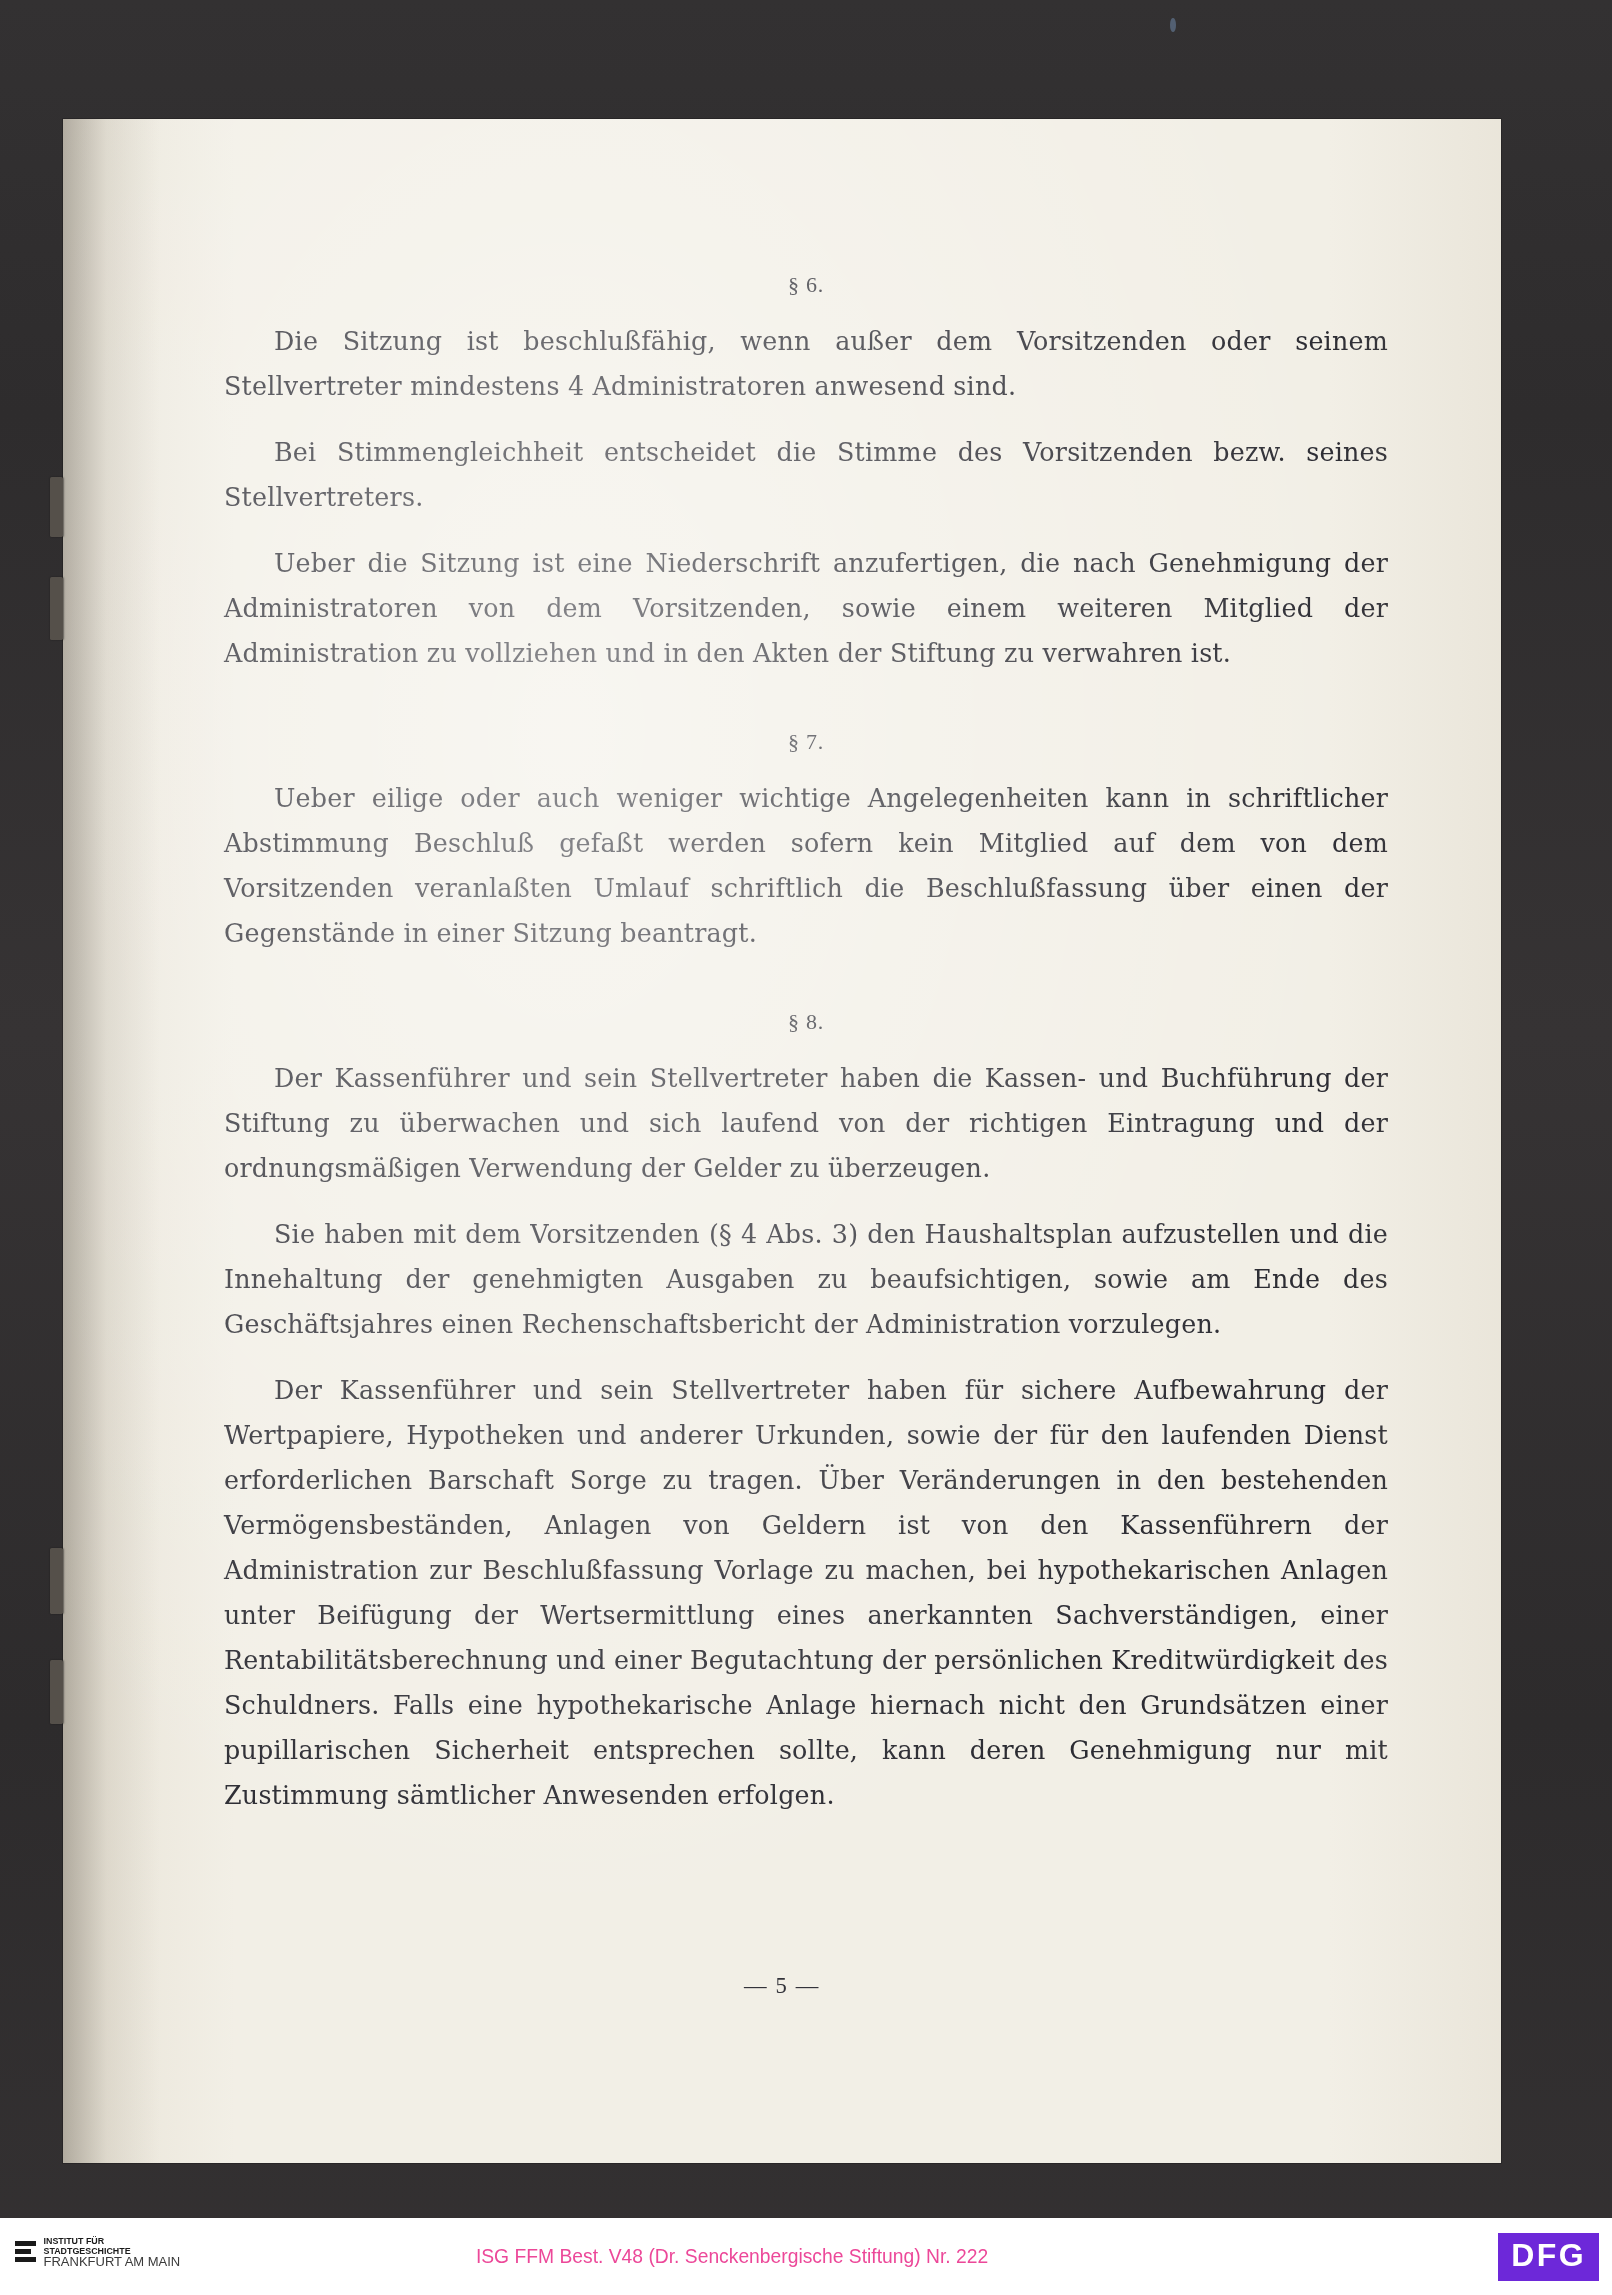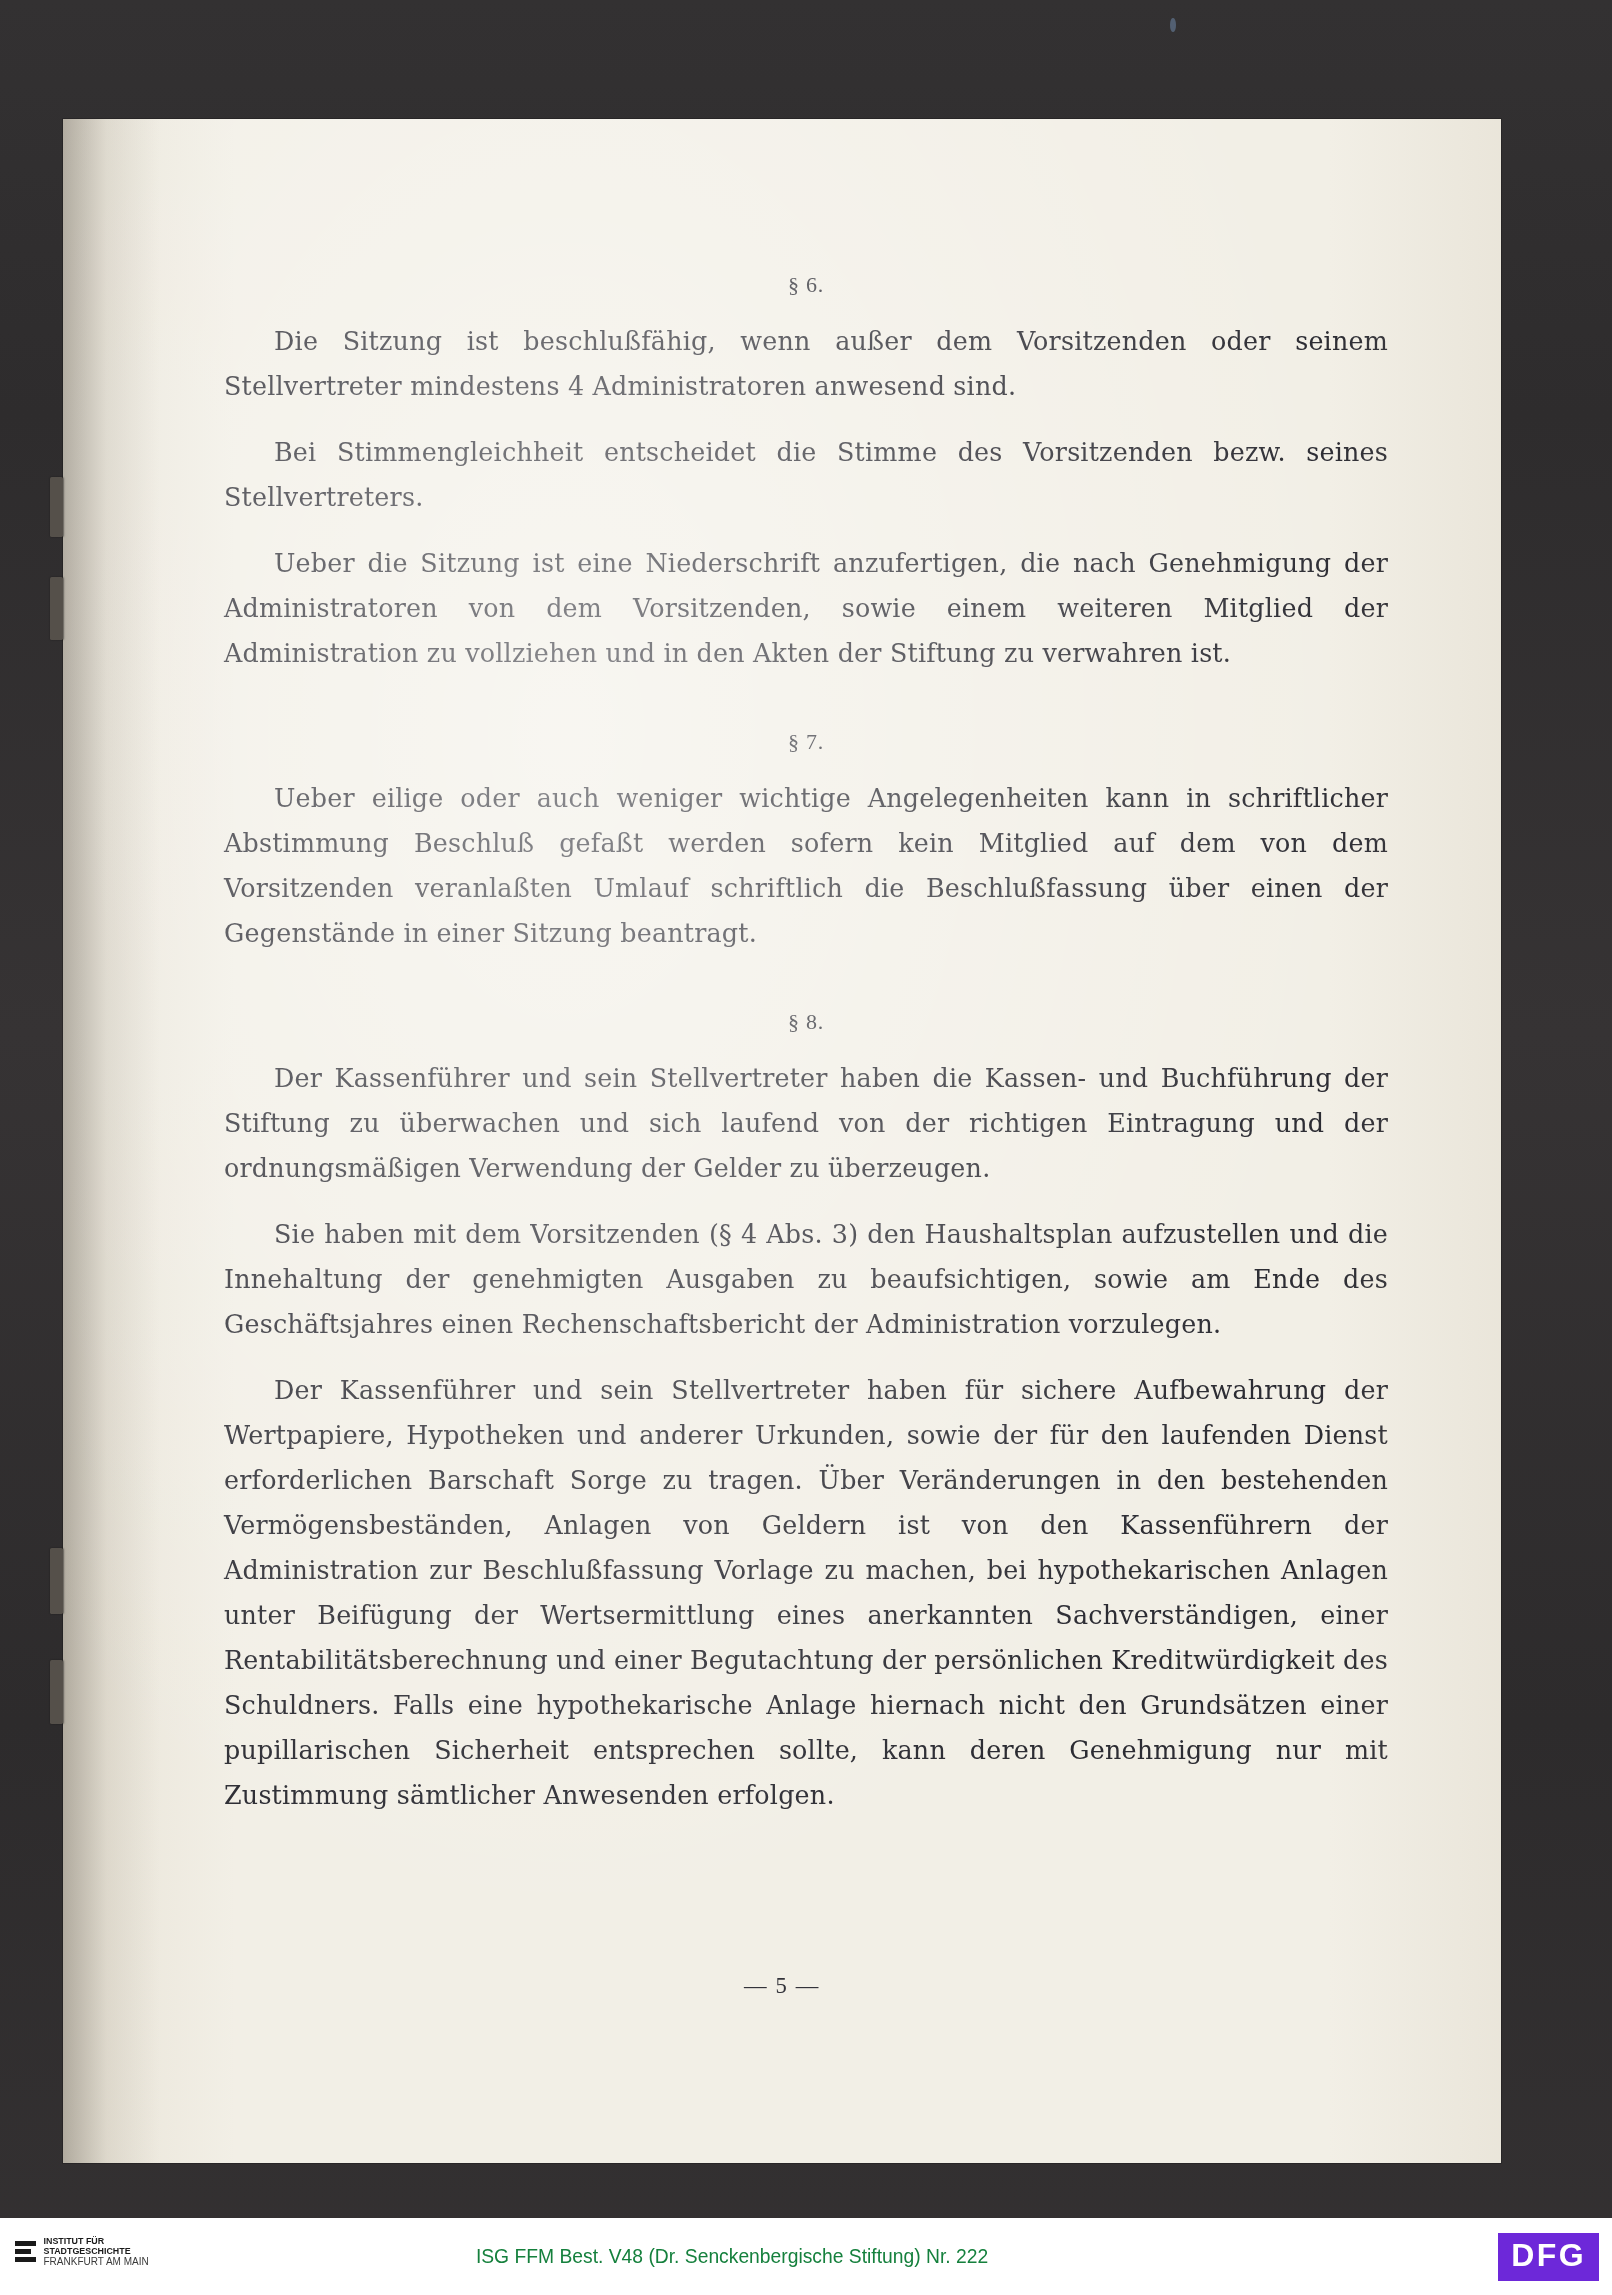--- a/index.html
+++ b/index.html
@@ -121,21 +121,21 @@
     align-items: center;
     margin-top: 6px;
   }
   .footer-caption {
     position: absolute;
     left: 0;
     width: 1464px;
     text-align: center;
     font-family: "Liberation Sans", sans-serif;
     font-size: 19.3px;
-    color: #15803d;
+    color: #ec4899;
   }
   .isg-logo {
     position: absolute;
     left: 14.5px;
     top: 17.7px;
     display: flex;
     align-items: center;
     gap: 8px;
   }
   .isg-bars {
@@ -153,21 +153,21 @@
   .isg-bars i:nth-child(3) { width: 21px; }
   .isg-text {
     font-family: "Liberation Sans", sans-serif;
     font-size: 8.9px;
     line-height: 10.5px;
     font-weight: bold;
     color: #1a1a1a;
   }
   .isg-text .sub {
     font-weight: normal;
-    font-size: 10px;
+    font-size: 13px;
     color: #3a3a3a;
   }
   .dfg-logo {
     position: absolute;
     right: 13px;
     top: 14.5px;
     background: #6d28d9;
     color: #ffffff;
     font-family: "Liberation Sans", sans-serif;
     font-weight: bold;

